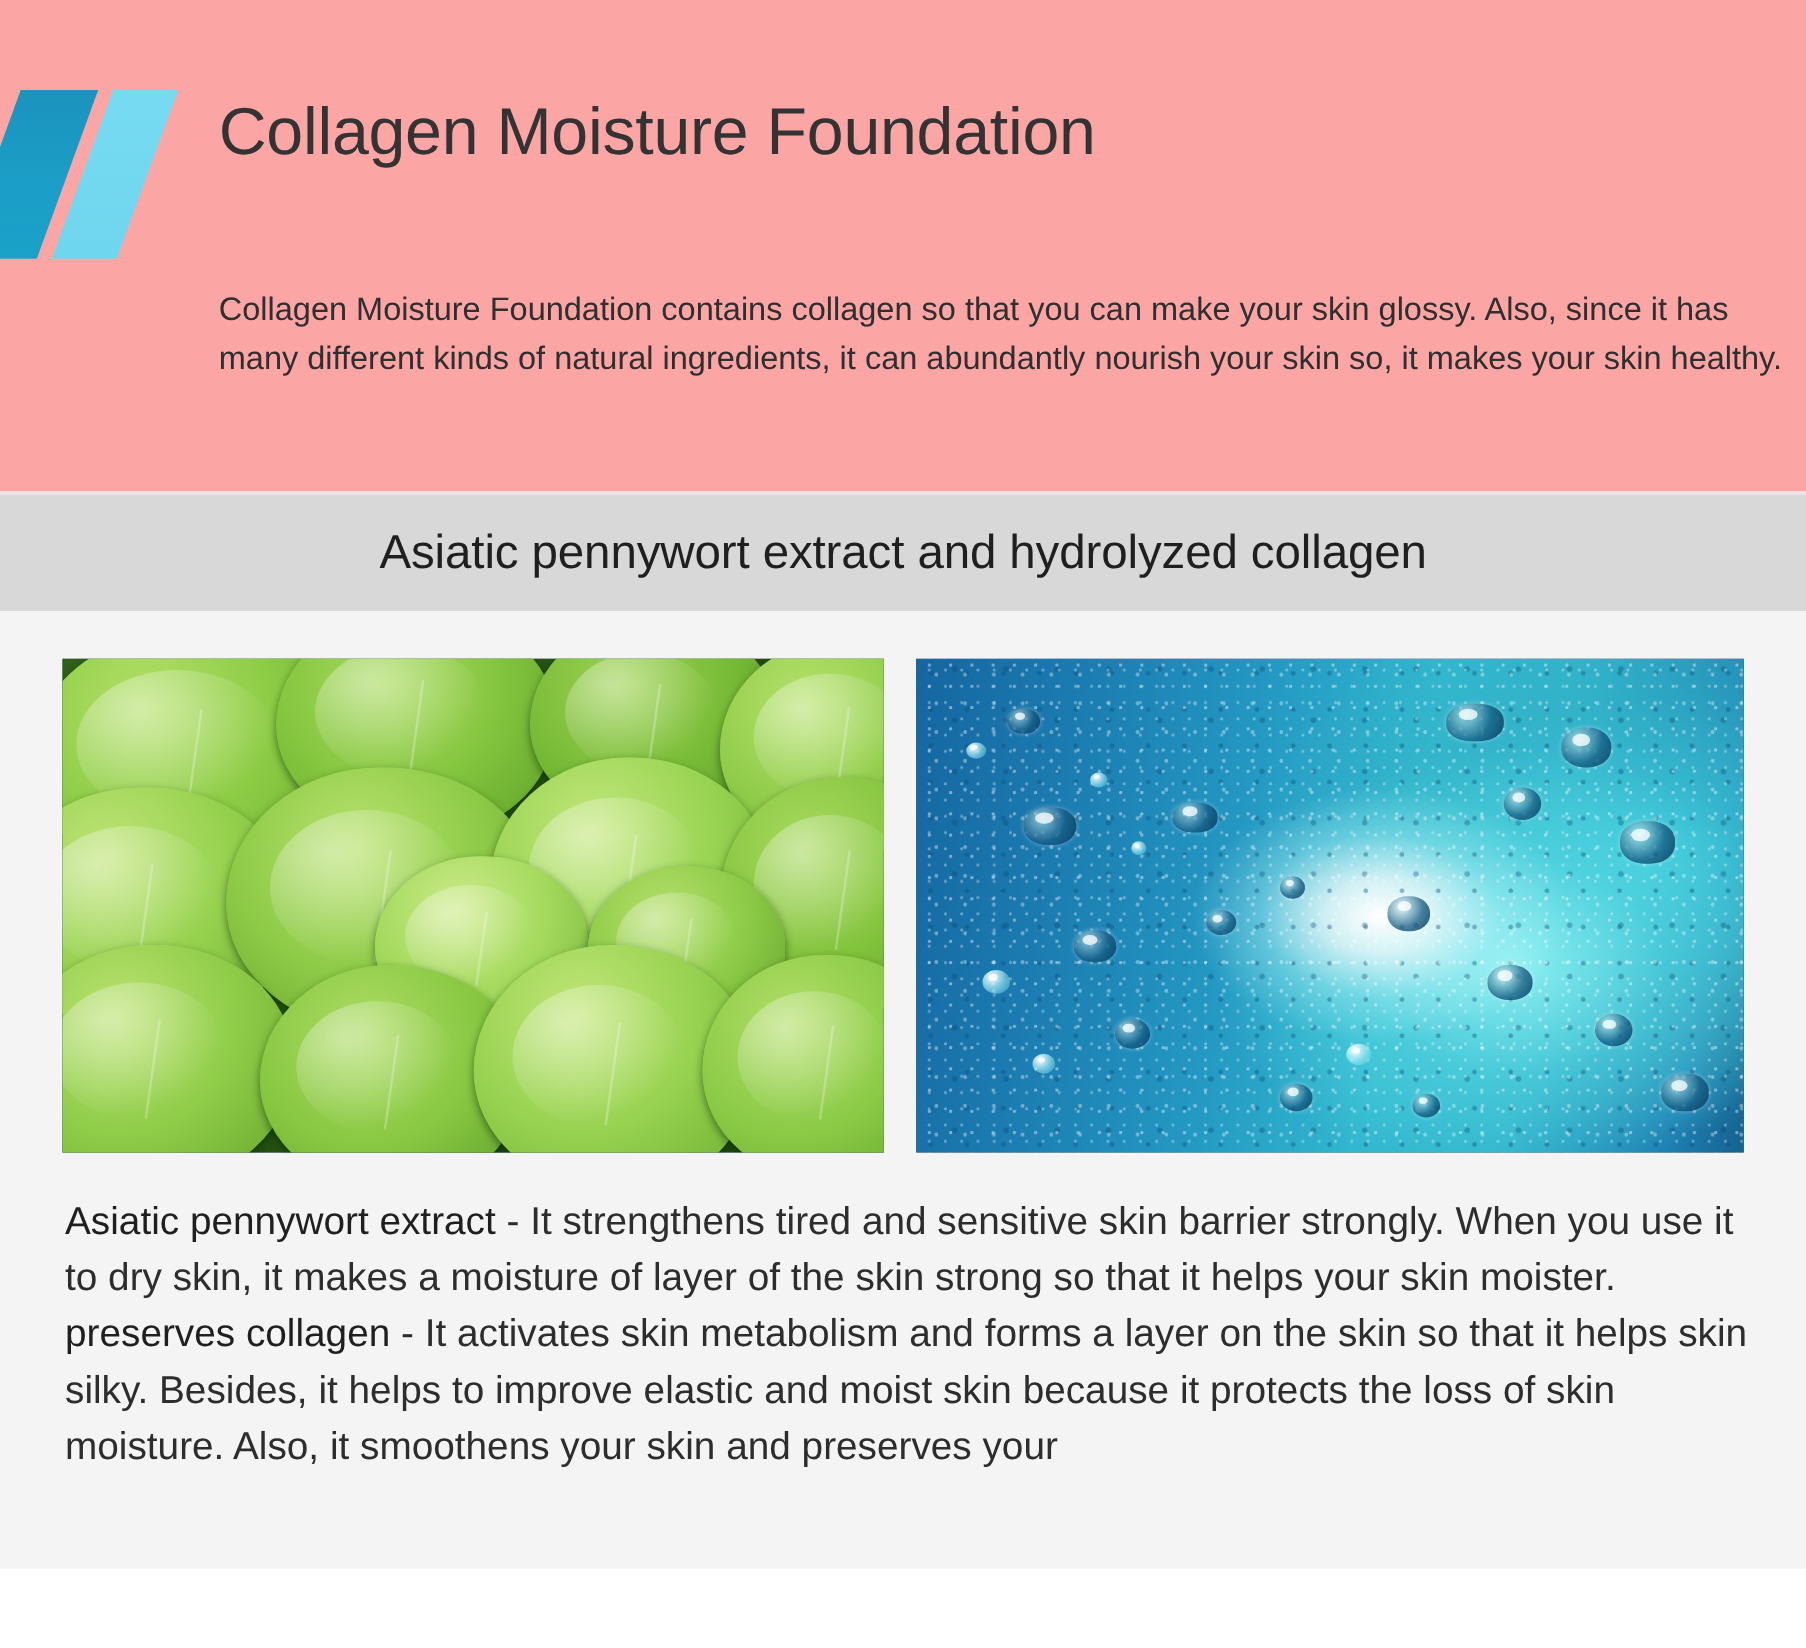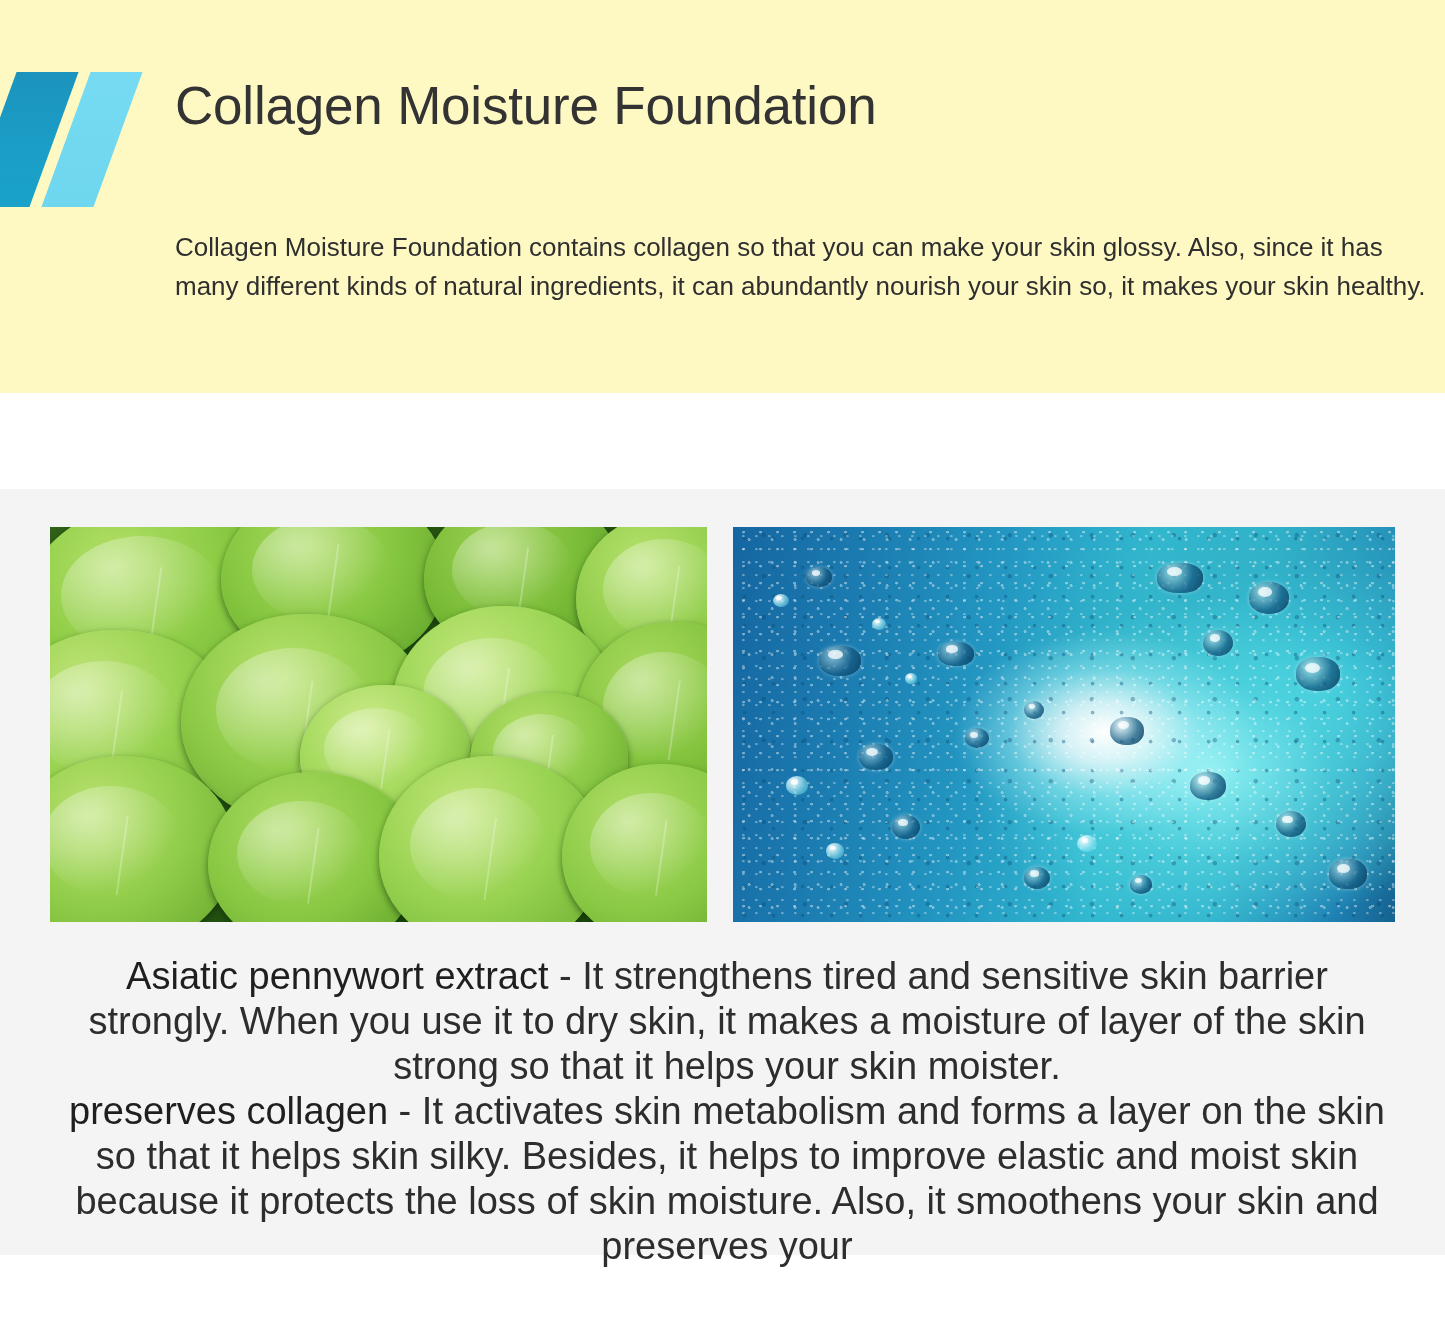--- a/index.html
+++ b/index.html
@@ -5,21 +5,21 @@
   html,body{margin:0;padding:0;}
   body{
     width:1445px;height:1318px;
     background:#ffffff;
     font-family:"Liberation Sans", sans-serif;
     overflow:hidden;
   }
   .page{position:relative;width:1445px;height:1318px;background:#fff;}
 
   
-  .header{position:absolute;left:0;top:0;width:1445px;height:393px;background:#fef9c3;}
+  .header{position:absolute;left:0;top:0;width:1445px;height:393px;background:#fca5a5;}
 
   .logo{position:absolute;left:0;top:72px;width:150px;height:135px;}
   .logo .bar{position:absolute;top:0;height:135px;transform:skewX(-20deg);}
   .logo .bar-dark{left:-8px;width:62px;background:linear-gradient(180deg,#1b93bd 0%,#1b9ec7 55%,#1aa2c9 100%);}
   .logo .bar-light{left:66px;width:52px;background:linear-gradient(180deg,#76dbf2 0%,#6fd6ef 100%);}
 
   .title-block{position:absolute;left:175px;top:76px;width:1200px;}
   .title{
     font-size:53px;line-height:60px;color:#333333;
     font-weight:400;letter-spacing:-0.2px;white-space:nowrap;
@@ -127,21 +127,21 @@
     background:
       radial-gradient(circle at 40% 40%, rgba(10,80,120,.5) 0 1.5px, rgba(10,80,120,0) 2.2px),
       radial-gradient(circle at 75% 20%, rgba(8,70,110,.42) 0 1.9px, rgba(8,70,110,0) 2.6px);
     background-size:29px 29px, 41px 41px;
     opacity:.8;
   }
 
   
   .desc{
     position:absolute;left:52px;top:465px;width:1350px;
-    font-size:38px;line-height:45px;color:#2d2d2d;font-weight:400;text-align:center;
+    font-size:31px;line-height:45px;color:#2d2d2d;font-weight:400;
   }
   .desc p{margin:0;}
   .lead{color:#1f1f1f;}
 </style>
 </head>
 <body>
 
 <div class="page">
 
   <div class="header">
@@ -151,20 +151,23 @@
       <div class="bar bar-light"></div>
     </div>
 
     <div class="title-block">
       <div class="title">Collagen Moisture Foundation</div>
     </div>
 
     <div class="intro">Collagen Moisture Foundation contains collagen so that you can make your skin glossy. Also, since it has many different kinds of natural ingredients, it can abundantly nourish your skin so, it makes your skin healthy.</div>
   </div>
 
+  <div class="banner">
+    <div class="banner-text">Asiatic pennywort extract and hydrolyzed collagen</div>
+  </div>
 
   <div class="section">
 
     <div class="photos">
 
       <div class="photo photo-left">
         <div class="leaf-bg"></div>
         <div class="leaf lf1"></div>
         <div class="leaf lf2"></div>
         <div class="leaf lf3"></div>

